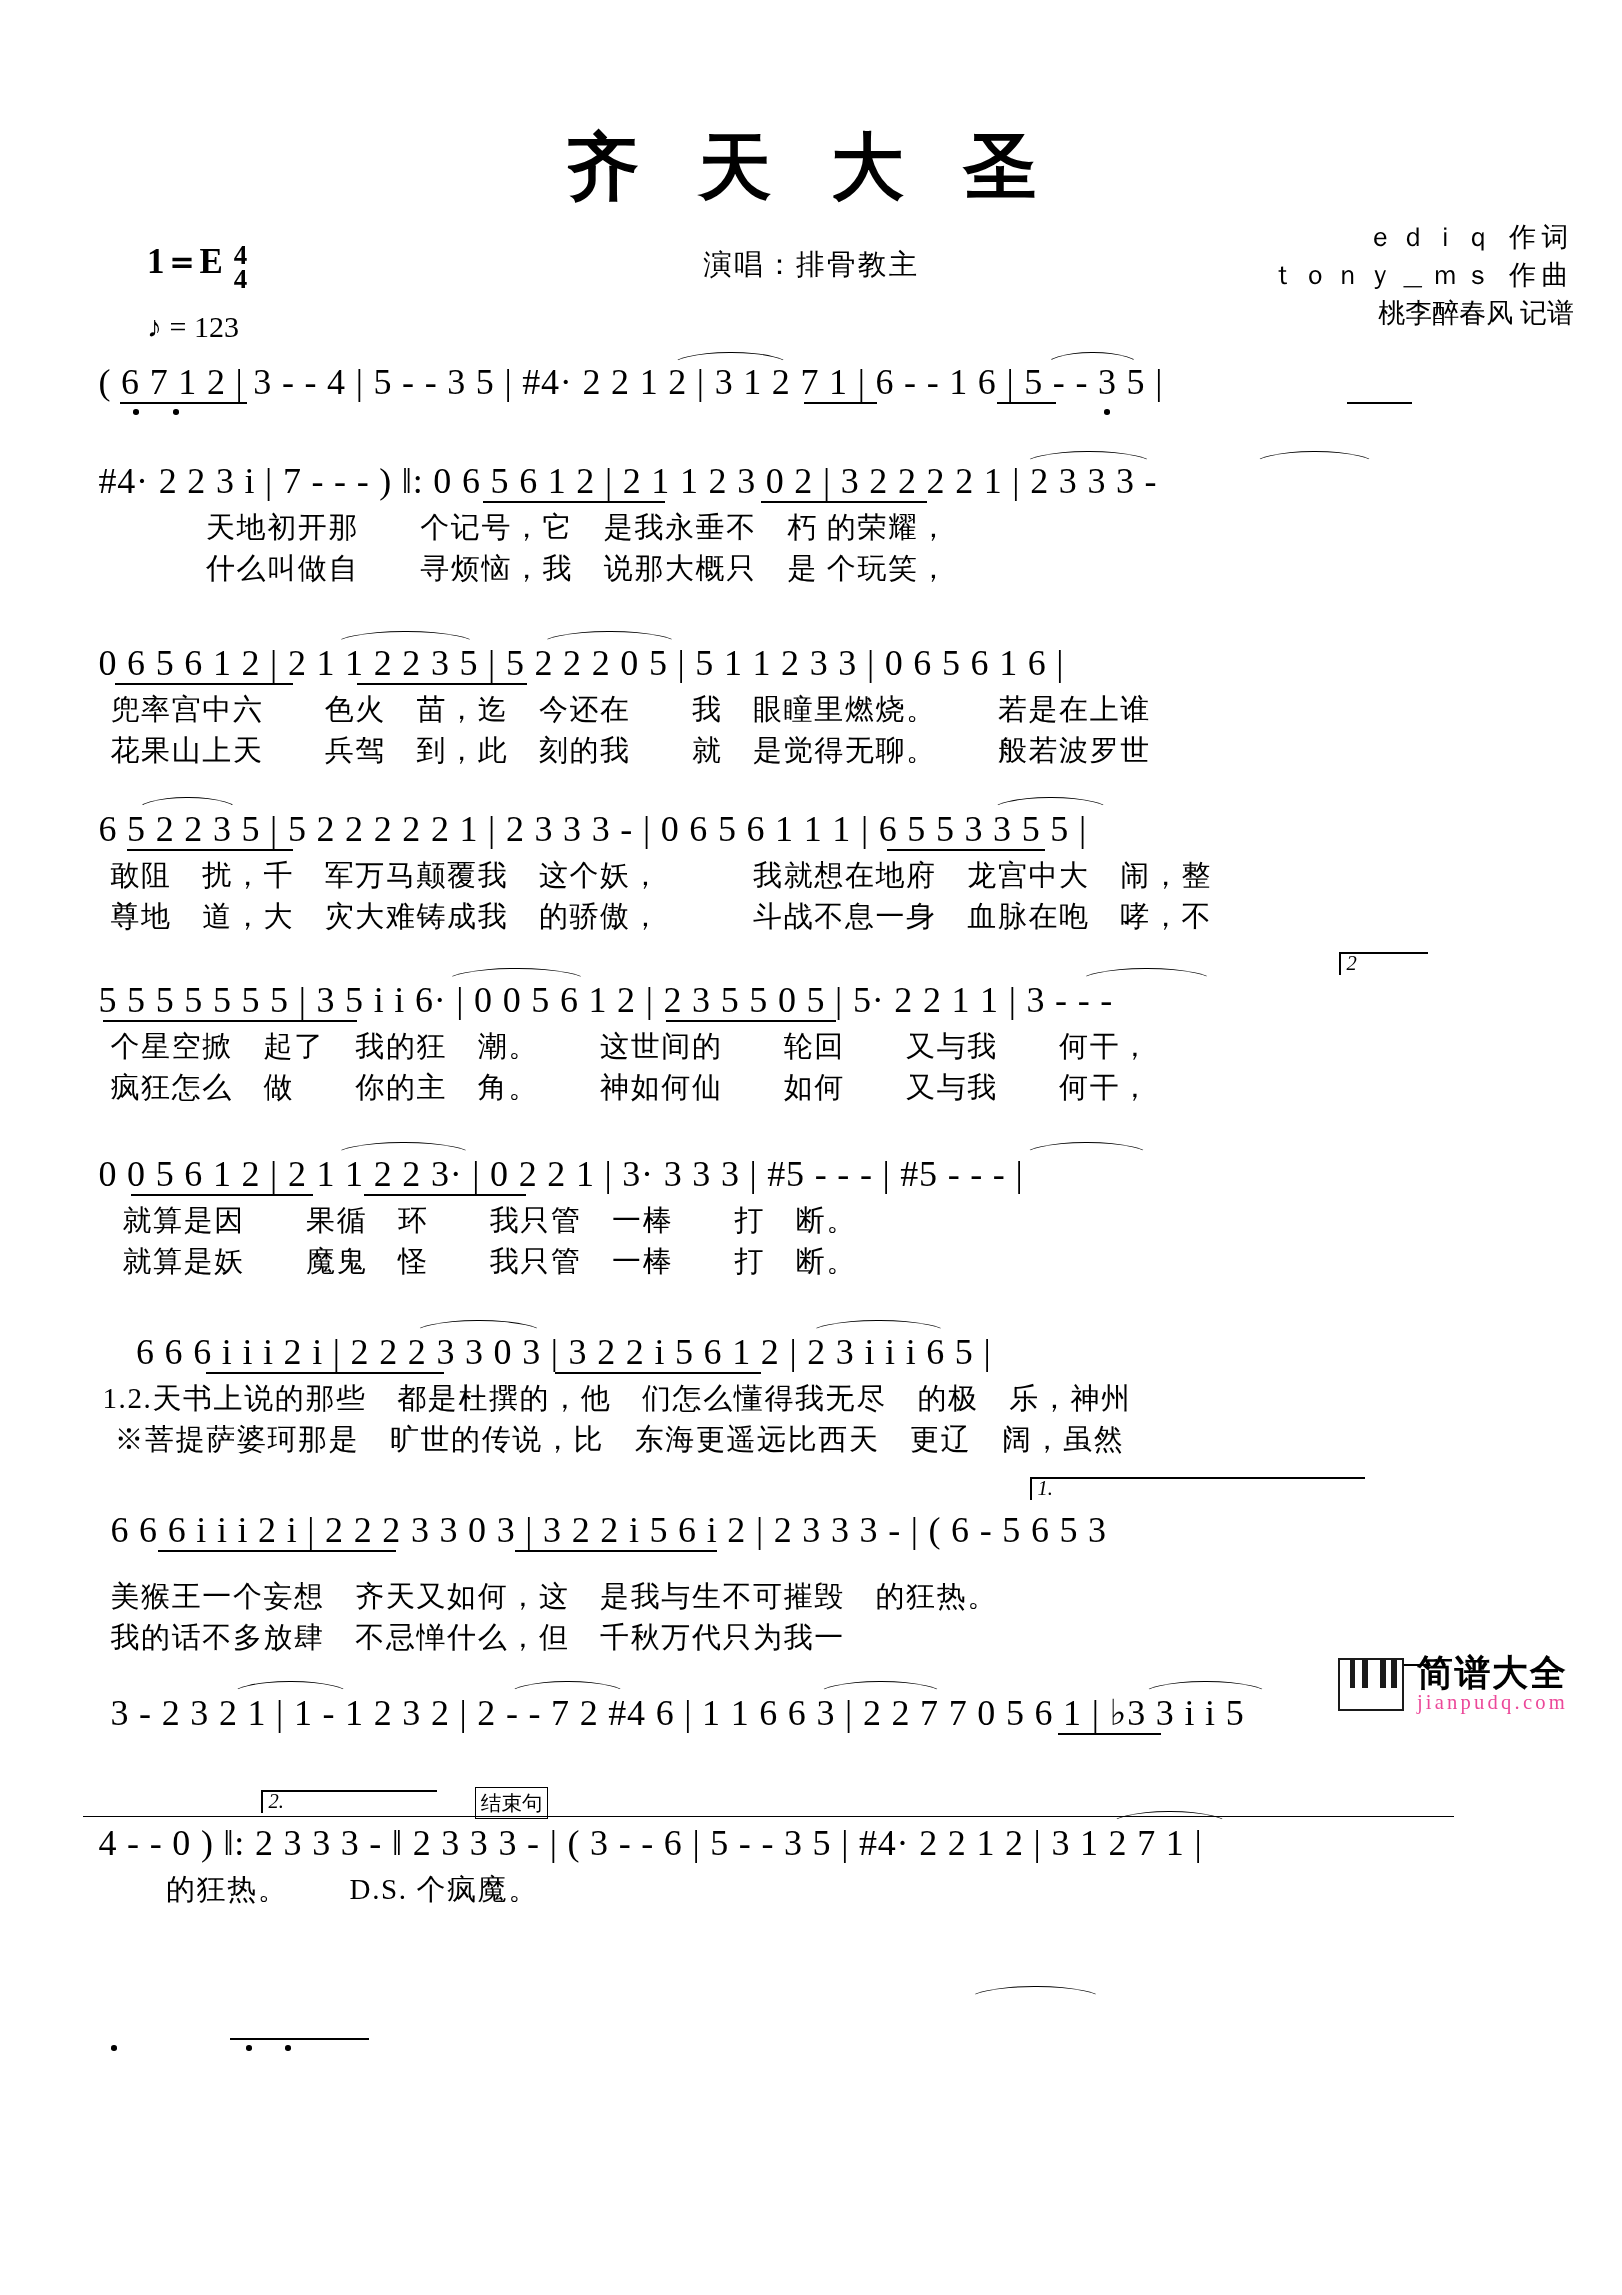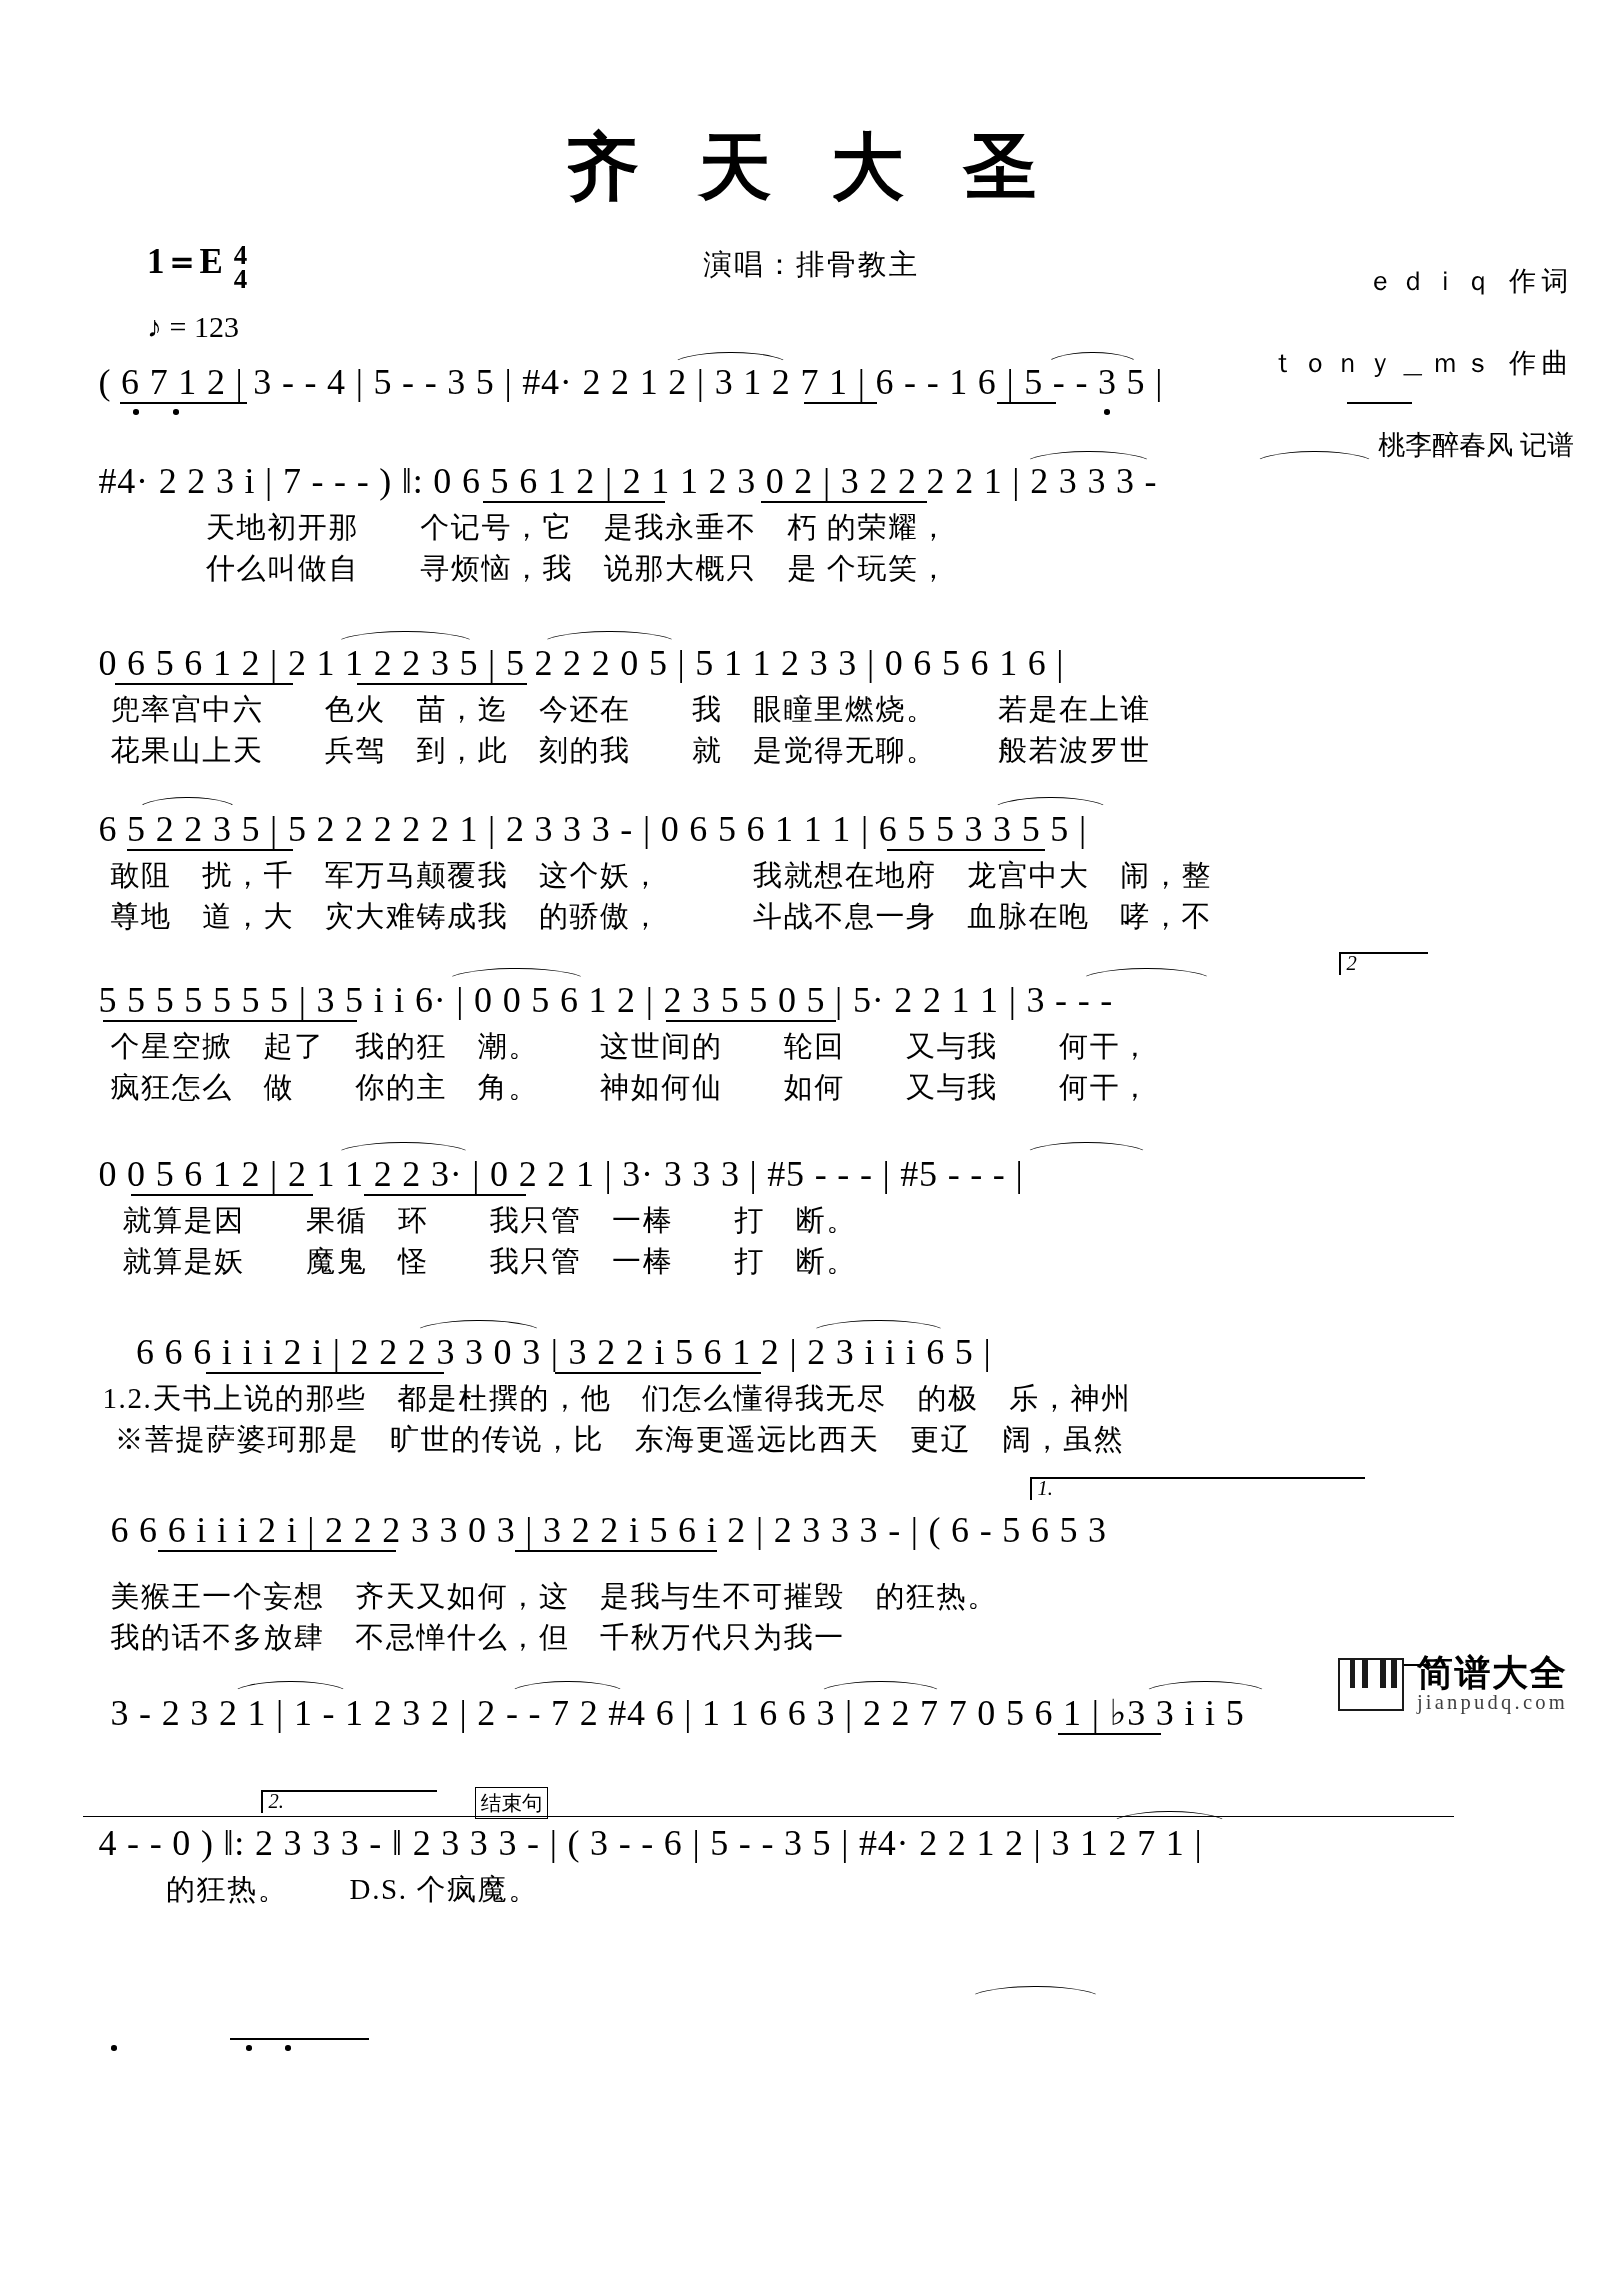--- a/index.html
+++ b/index.html
@@ -30,21 +30,21 @@
     text-align:center;
     font-size:28.5px;
     letter-spacing:2.4px;
   }
   .credits {
     position:absolute; right:49px; top:218px;
     text-align:right;
     font-size:27px;
     line-height:38px;
   }
-  .credits div { white-space:nowrap;margin-top:44px; }
+  .credits div { white-space:nowrap; }
   .credits .wide { letter-spacing:5.5px; }
 
   .keyblock {
     position:absolute; left:147px; top:246px;
     font-size:32px;
     line-height:32px;
   }
   .keyblock .row1 { display:flex; align-items:flex-start; }
   .keyblock .kk { font-weight:bold; font-size:35px; }
   .frac {
@@ -146,21 +146,21 @@
     border:2.4px solid #1a1a1a;
     position:relative;
     margin-right:12.7px;
     background:#fff;
   }
   .wm .keys i {
     position:absolute; top:0; width:5.5px; height:28.5px; background:#1a1a1a;
   }
   .wm .txt { line-height:1.05; }
   .wm .t1 { font-size:36px; font-weight:bold; letter-spacing:1.6px; }
-  .wm .t2 { font-size:20.6px; letter-spacing:3.2px; color:#404040; }
+  .wm .t2 { font-size:20.6px; letter-spacing:3.2px; color:#ec4899; }
 </style>
 </head>
 <body>
 
 <div class="sheet">
 
   <div class="title">齐 天 大 圣</div>
   <div class="singer">演唱：排骨教主</div>
 
   <div class="credits">

